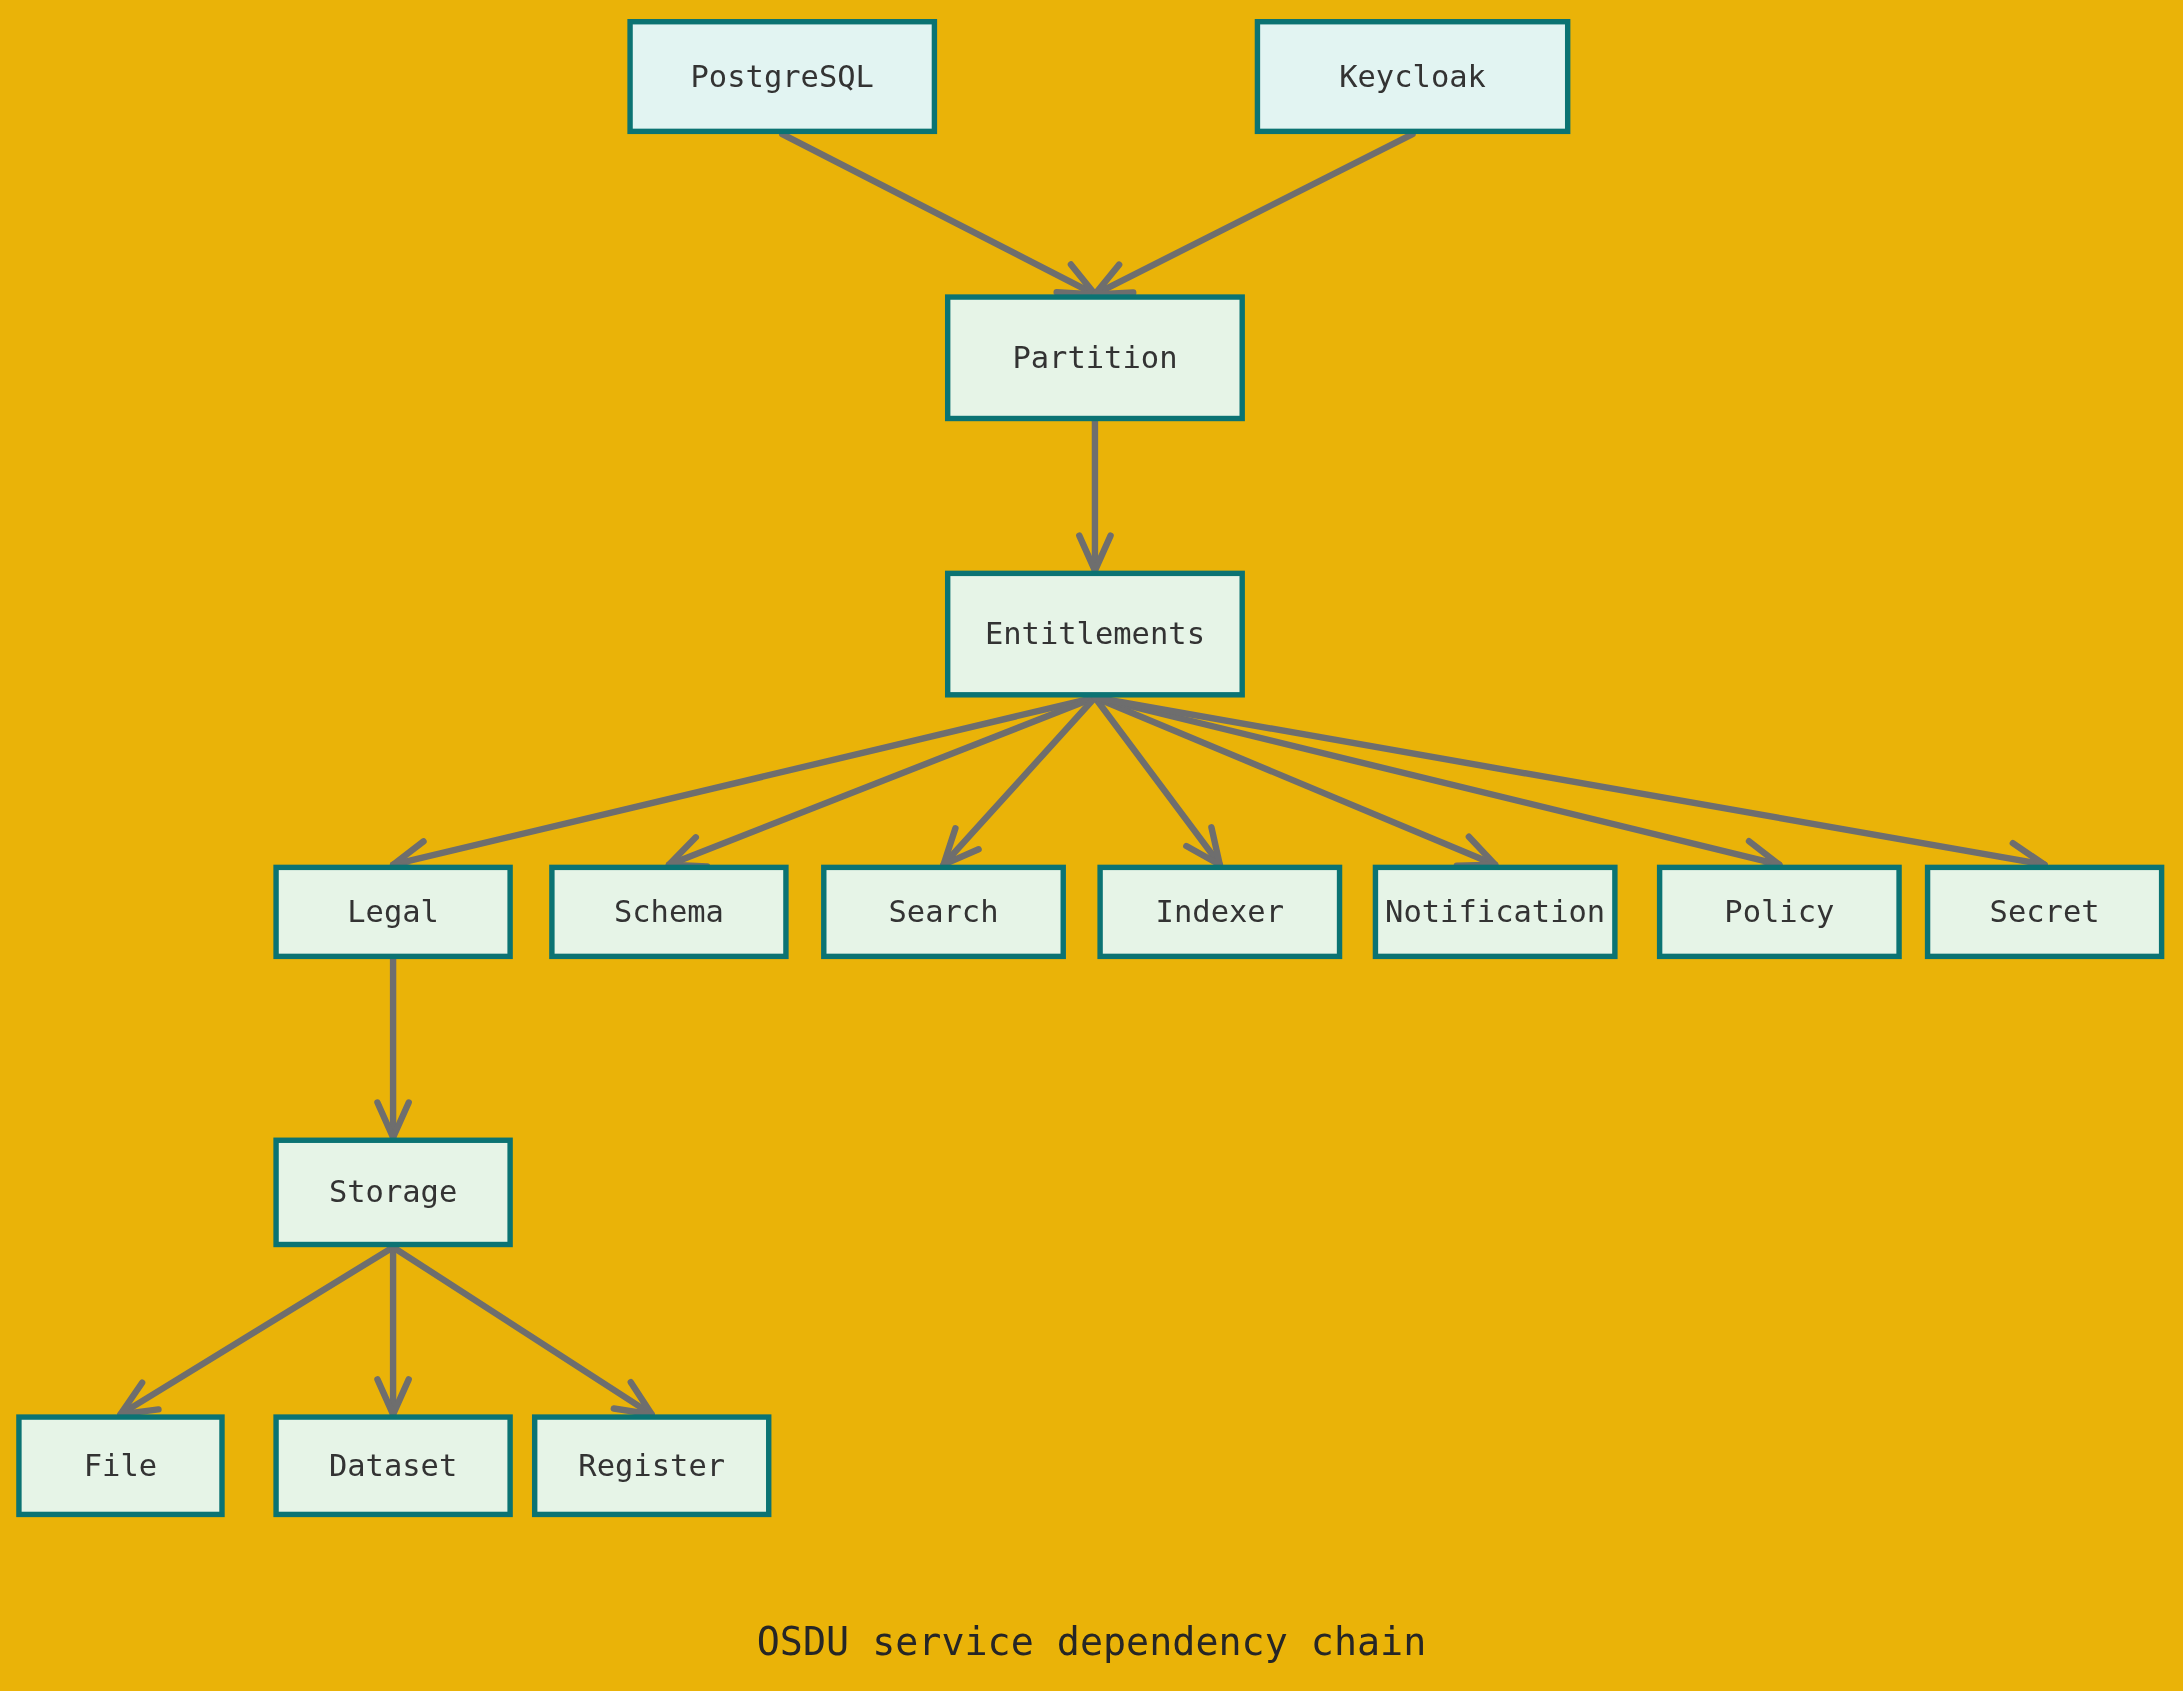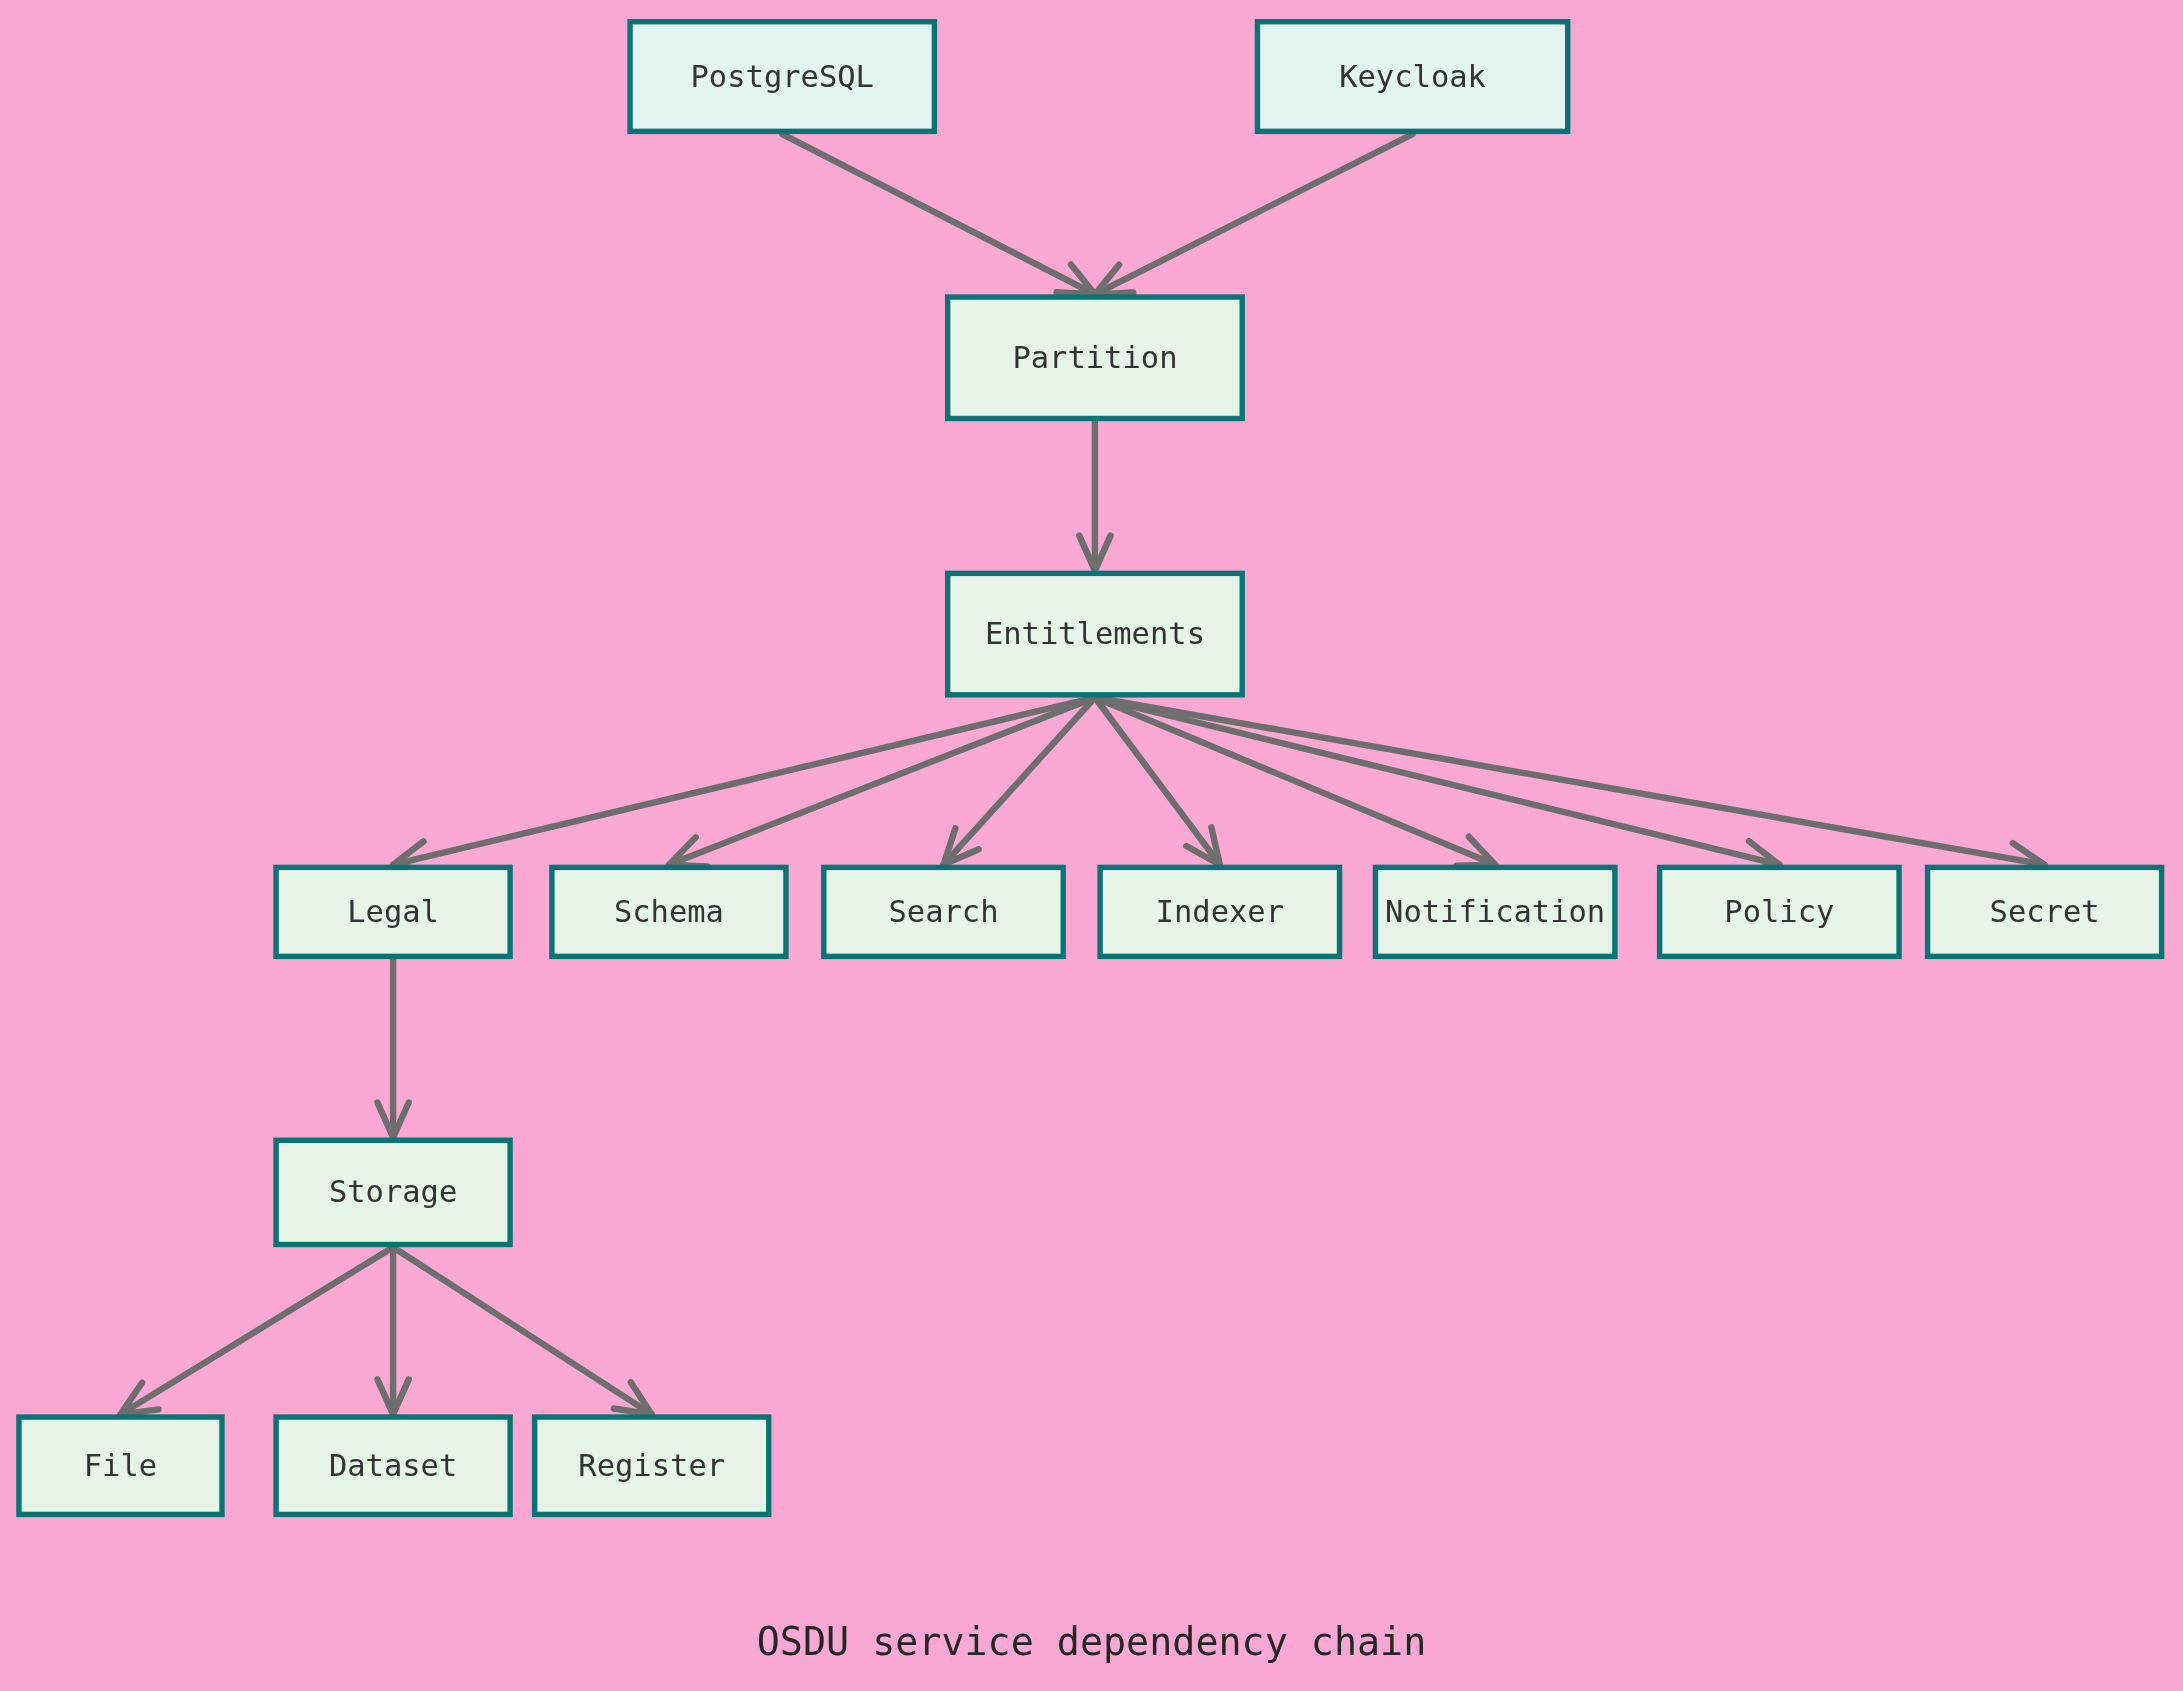--- a/index.html
+++ b/index.html
@@ -10,21 +10,21 @@
   body {
     width: 2183px;
     height: 1692px;
     overflow: hidden;
     font-family: "DejaVu Sans Mono", monospace;
   }
   #diagram-root {
     position: relative;
     width: 2183px;
     height: 1692px;
-    background: #f9a8d4;
+    background: #eab308;
   }
   svg#flowchart {
     display: block;
     width: 2183px;
     height: 1692px;
   }
   .node-rect {
     stroke: #0b7373;
     stroke-width: 11px;
   }

